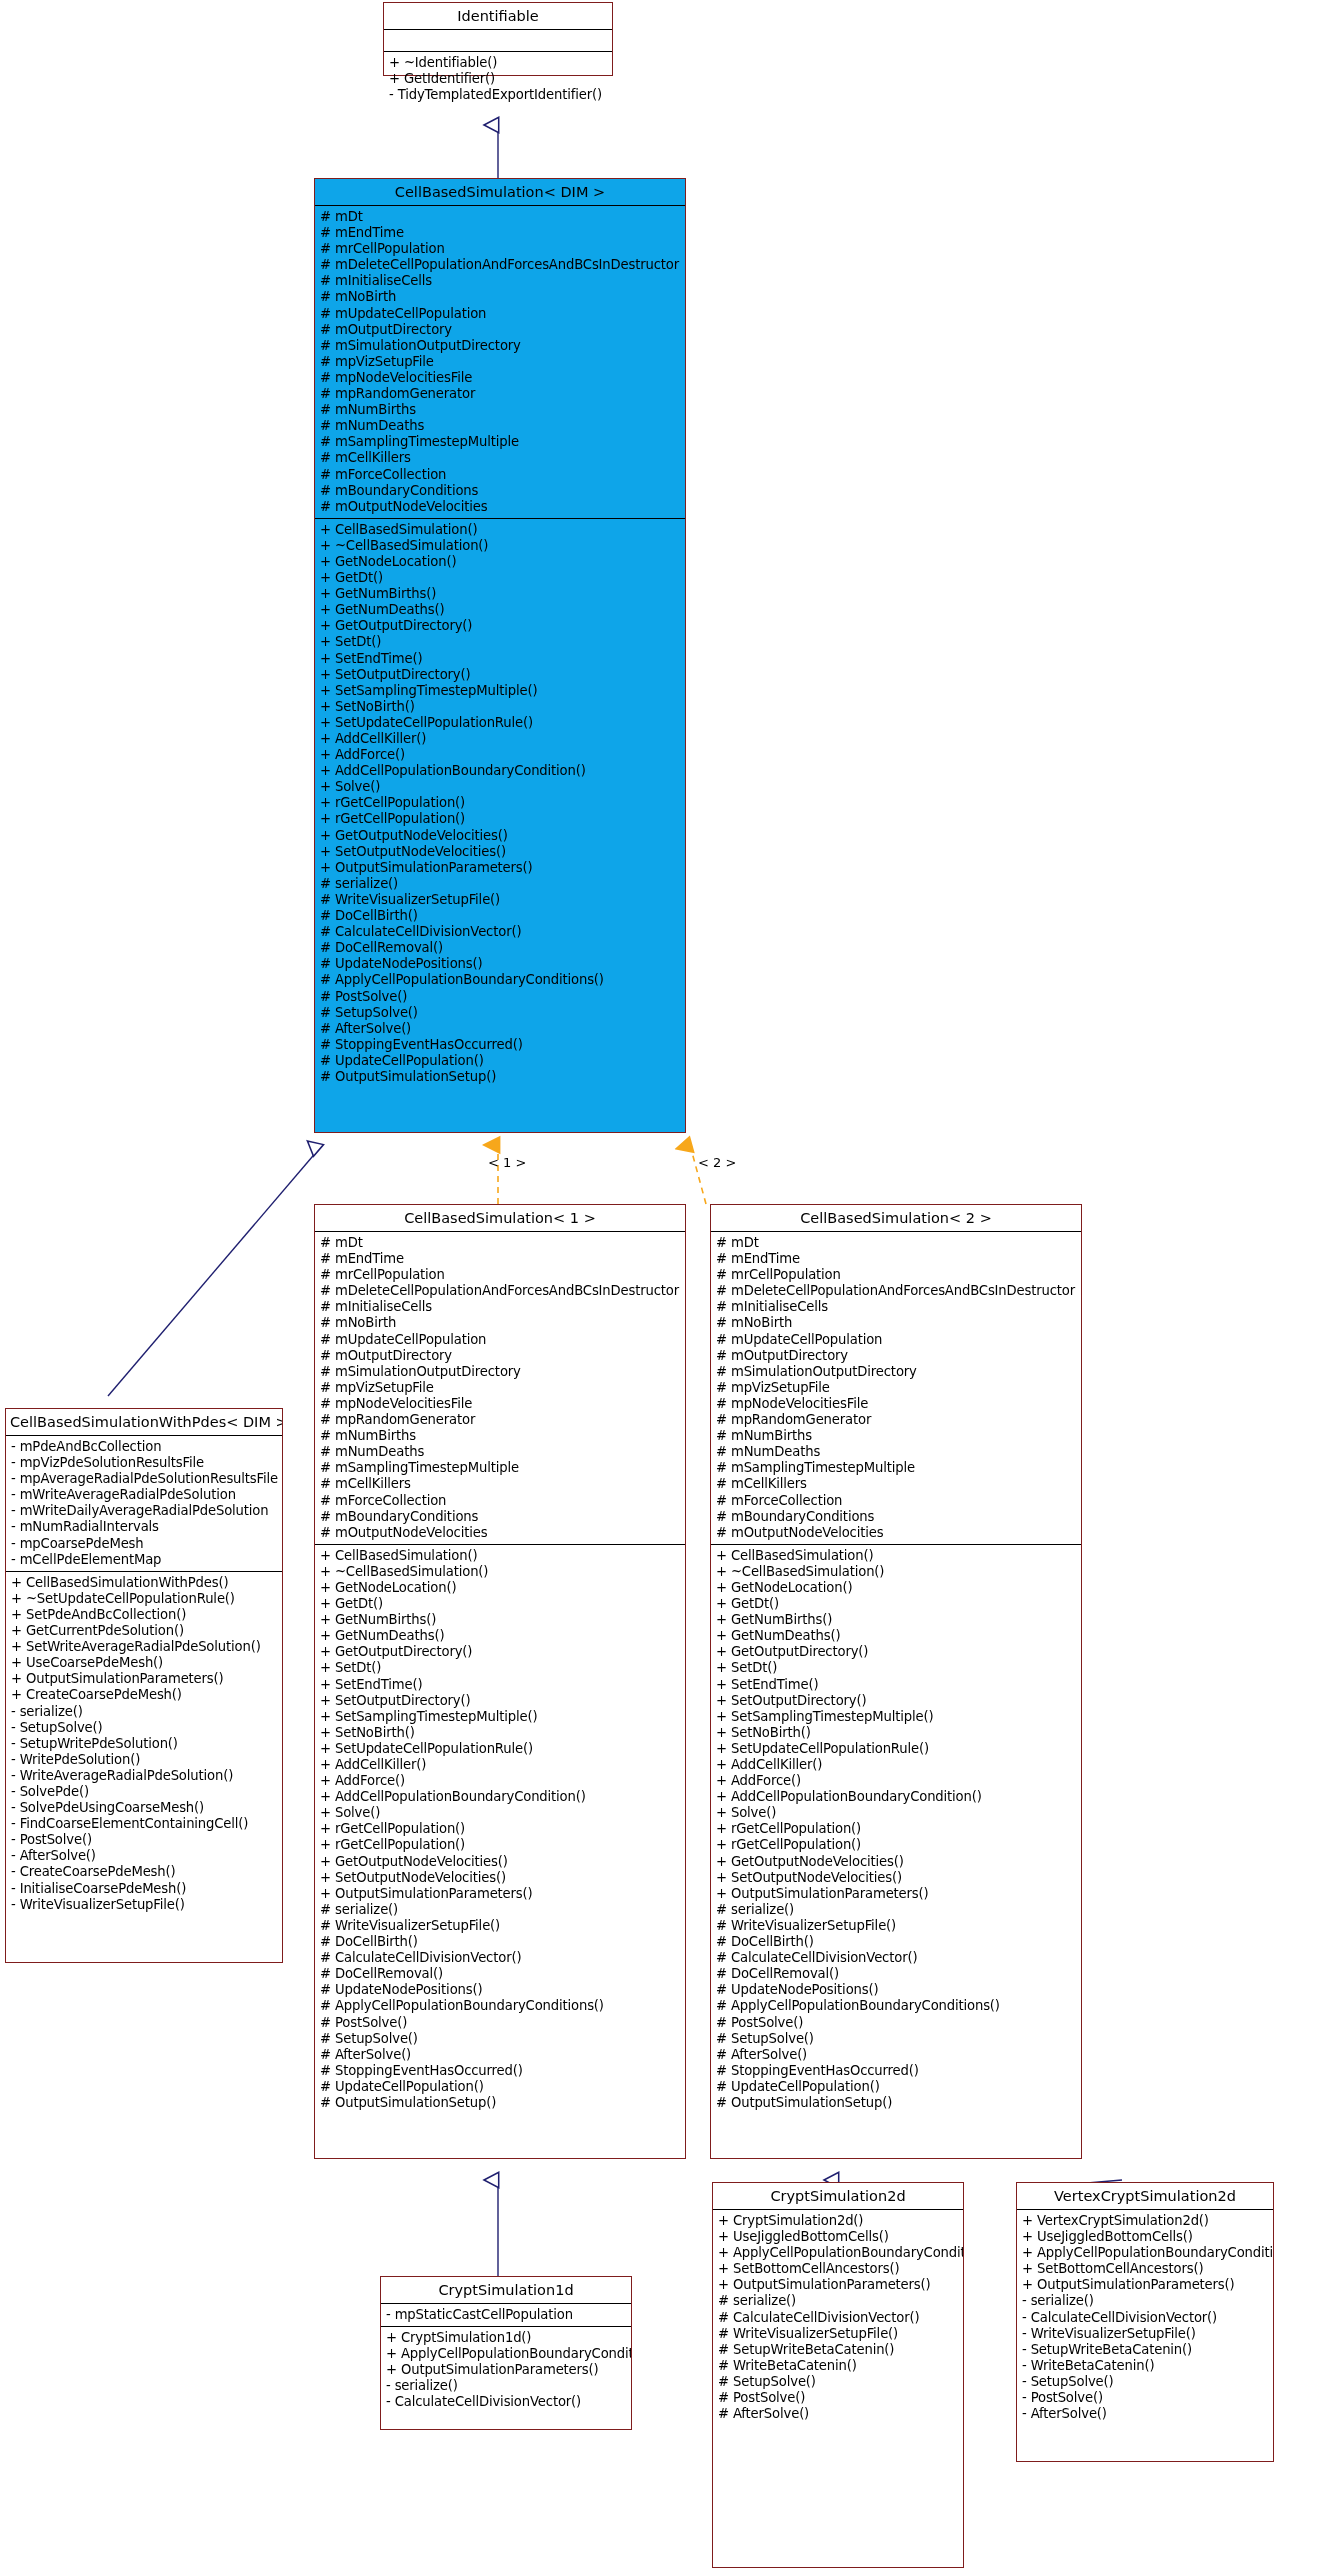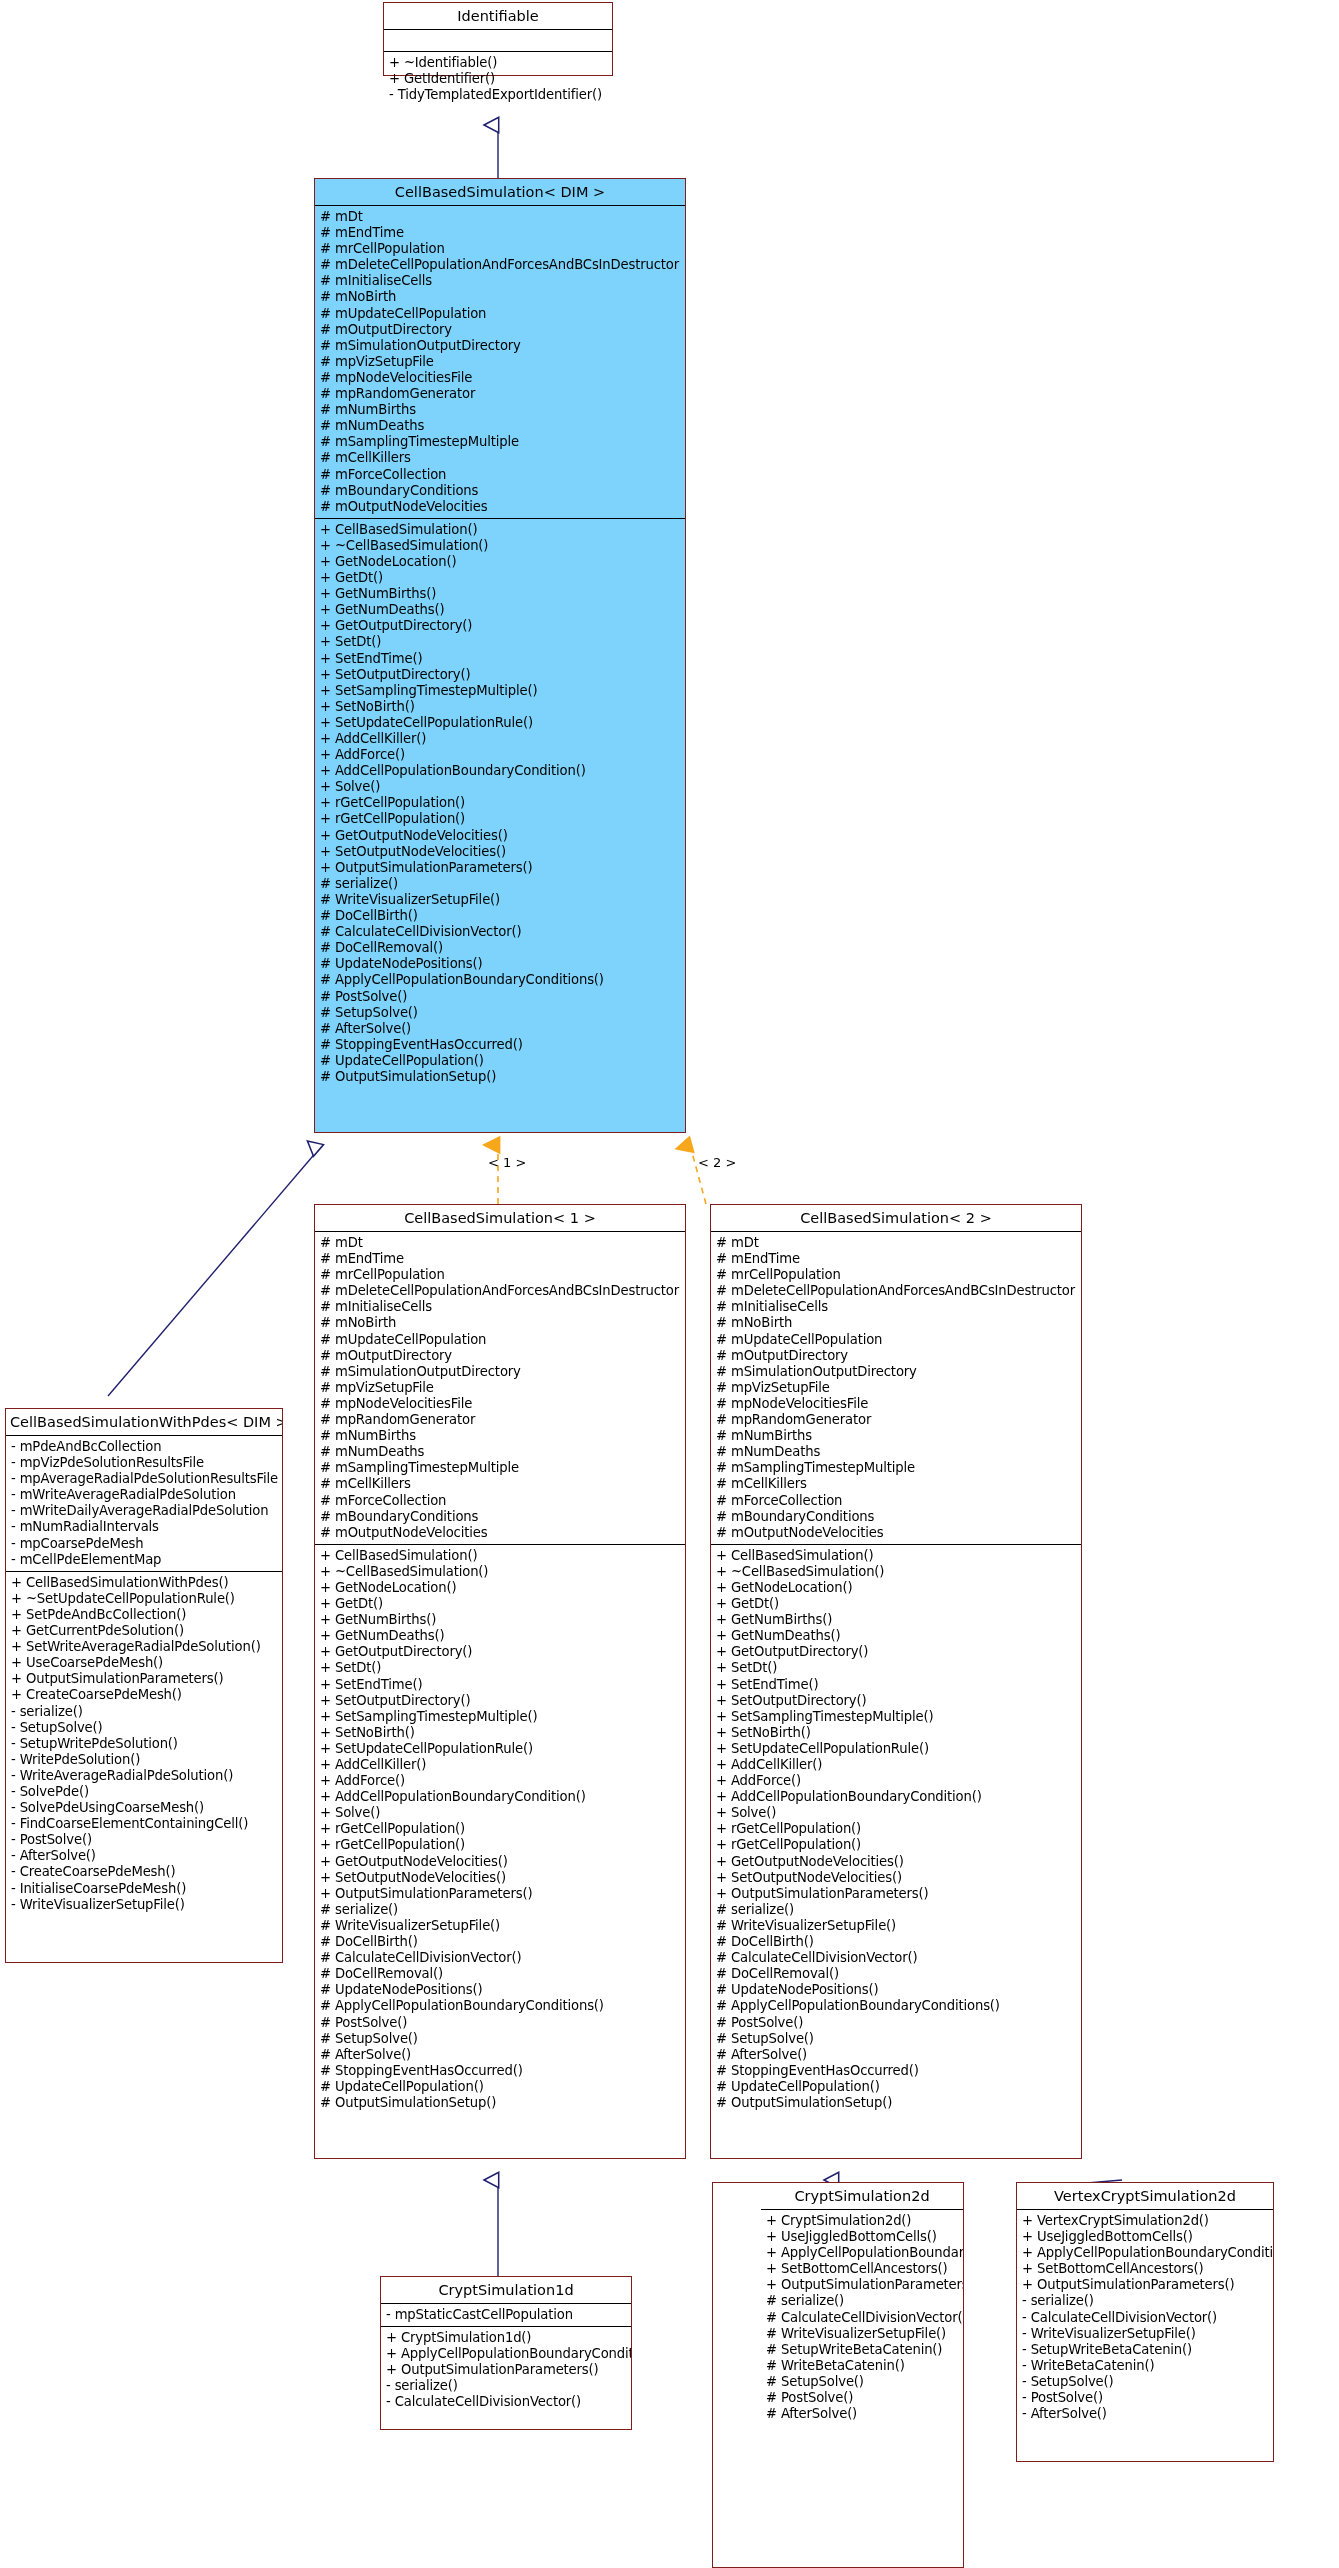--- a/index.html
+++ b/index.html
@@ -29,21 +29,21 @@
     z-index: 1;
   }
   .uml-class {
     position: absolute;
     box-sizing: border-box;
     border: 1px solid #7f1d1d;
     background: #ffffff;
     z-index: 2;
   }
   .uml-class.filled {
-    background: #7dd3fc;
+    background: #0ea5e9;
   }
   .cls-title {
     text-align: center;
     font-size: 14.5px;
     line-height: 20px;
     padding: 3px 4px 3px 4px;
     color: #000000;
     border-bottom: 1px solid #000000;
     white-space: nowrap;
     overflow: hidden;
@@ -360,21 +360,21 @@
       </div>
     <div class="cls-section last">
         <div class="member">+ CryptSimulation1d()</div>
         <div class="member">+ ApplyCellPopulationBoundaryConditions()</div>
         <div class="member">+ OutputSimulationParameters()</div>
         <div class="member">- serialize()</div>
         <div class="member">- CalculateCellDivisionVector()</div>
       </div>
   </div>
 
-  <div class="uml-class" style="left:712px; top:2182px; width:252px; height:386px;padding-left:48px;">
+  <div class="uml-class" style="left:712px; top:2182px; width:252px; height:386px;">
     <div class="cls-title">CryptSimulation2d</div>
     <div class="cls-section last">
         <div class="member">+ CryptSimulation2d()</div>
         <div class="member">+ UseJiggledBottomCells()</div>
         <div class="member">+ ApplyCellPopulationBoundaryConditions()</div>
         <div class="member">+ SetBottomCellAncestors()</div>
         <div class="member">+ OutputSimulationParameters()</div>
         <div class="member"># serialize()</div>
         <div class="member"># CalculateCellDivisionVector()</div>
         <div class="member"># WriteVisualizerSetupFile()</div>

